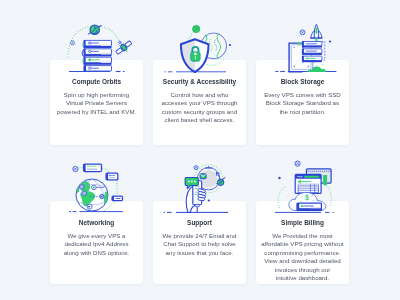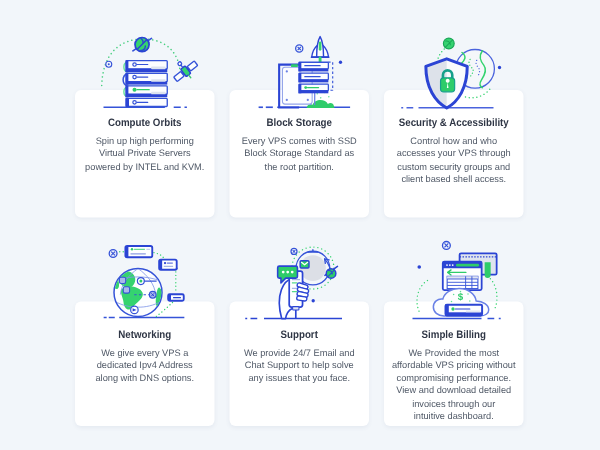--- a/index.html
+++ b/index.html
@@ -117,20 +117,53 @@
       <rect x="36.7" y="51.3" width="2.3" height="6.0" fill="#2b44d4"></rect>
       <circle cx="42.7" cy="54.2" r="1.15" fill="#fff" stroke="#3553d8" stroke-width="0.8"></circle>
       <line x1="44.3" y1="54.2" x2="51.5" y2="54.2" stroke="#3553d8" stroke-width="0.8" stroke-linecap="round"></line>
     </g>
   </g>
 </svg></div>
       <h3>Compute Orbits</h3>
       <p>Spin up high performing<br>Virtual Private Servers<br>powered by INTEL and KVM.</p>
     </div>
     <div class="card">
+      <div class="illus" id="ic2"><svg viewBox="0 0 100 62" width="100" height="62">
+  <g>
+    <circle cx="63.7" cy="31.9" r="12.9" fill="#f4f7fa" stroke="#4a63dd" stroke-width="0.85"></circle>
+    <path d="M68.6 19.8 C 65.6 23.8, 67.6 27.0, 69.6 29.6 C 71.6 32.2, 70.0 36.2, 68.0 39.2 C 66.2 41.9, 67.0 43.6, 68.6 44.5" fill="none" stroke="#35d36f" stroke-width="1.0" stroke-linecap="round"></path>
+    <path d="M55.0 21.0 C 58.6 23.8, 56.6 26.4, 54.4 28.6 C 52.0 31.0, 54.6 33.6, 56.8 34.4 C 59.0 35.2, 58.6 37.6, 57.6 39.4" fill="none" stroke="#35d36f" stroke-width="1.0" stroke-linecap="round"></path>
+    <path d="M60.4 25.6 C 58.6 28.2, 60.4 30.0, 61.8 31.4 C 63.2 32.8, 62.0 35.0, 60.8 36.6" fill="none" stroke="#35d36f" stroke-width="0.9" stroke-linecap="round" stroke-dasharray="0.05 2.0"></path>
+    <path d="M64.8 26.2 C 63.6 28.4, 65.2 30.2, 66.2 31.6 C 67.2 33.0, 66.6 34.8, 65.8 36.4" fill="none" stroke="#4a63dd" stroke-width="0.85" stroke-linecap="round" stroke-dasharray="0.05 2.0"></path>
+  </g>
+  <line x1="26" y1="57.8" x2="76" y2="57.8" stroke="#4a63dd" stroke-width="1"></line>
+  <line x1="18" y1="57.8" x2="22.5" y2="57.8" stroke="#4a63dd" stroke-width="1"></line>
+  <line x1="14.5" y1="57.8" x2="15.8" y2="57.8" stroke="#4a63dd" stroke-width="1"></line>
+  <path d="M73.5 45.5 A 15.5 15.5 0 0 1 56 50.2" fill="none" stroke="#35d36f" stroke-width="0.95" stroke-dasharray="0.05 2.5" stroke-linecap="round"></path>
+  <circle cx="80.0" cy="31.0" r="1.1" fill="#2b44d4"></circle>
+  <g>
+    <circle cx="46.2" cy="15.0" r="3.6" fill="#35d36f" stroke="#1aa657" stroke-width="0.75"></circle>
+    <path d="M43.8 17.6 L48.8 12.5 M44.2 13.4 a2.5 2.5 0 0 1 3.0 2.5" stroke="#1aa657" stroke-width="0.7" fill="none" stroke-linecap="round"></path>
+  </g>
+  <path d="M43.2 18.6 C 40.4 21.2, 38.8 24.6, 38.3 27.8" fill="none" stroke="#35d36f" stroke-width="0.95" stroke-dasharray="0.05 2.4" stroke-linecap="round"></path>
+  <g>
+    <path d="M30.9 30.2 L44.8 25.2 L58.5 30.2 C 58.5 44.5, 52.6 53.8, 44.8 58.0 C 37.0 53.8, 30.9 44.5, 30.9 30.2 z" fill="#fafbfd"></path>
+    <path d="M44.8 25.2 L30.9 30.2 C 30.9 44.5, 37.0 53.8, 44.8 58.0 z" fill="#dde2ea"></path>
+    <path d="M30.9 30.2 L44.8 25.2 L58.5 30.2 C 58.5 44.5, 52.6 53.8, 44.8 58.0 C 37.0 53.8, 30.9 44.5, 30.9 30.2 z" fill="none" stroke="#2b44d4" stroke-width="2.0" stroke-linejoin="round"></path>
+  </g>
+  <g>
+    <path d="M42.3 38.3 L42.3 36.0 a3.1 3.1 0 0 1 6.2 0 L48.5 38.3" fill="none" stroke="#16a08b" stroke-width="1.75"></path>
+    <rect x="40.7" y="37.9" width="9.4" height="9.3" rx="2.1" fill="#2ecc6a" stroke="#16a08b" stroke-width="0.8"></rect>
+    <path d="M45.4 41.1 a1.3 1.3 0 1 1 0.1 0 l0.5 3.6 l-1.1 0 z" fill="#ffffff"></path>
+  </g>
+</svg></div>
+      <h3>Security &amp; Accessibility</h3>
+      <p>Control how and who<br>accesses your VPS through<br>custom security groups and<br>client based shell access.</p>
+    </div>
+    <div class="card">
       <div class="illus" id="ic1"><svg viewBox="0 0 100 62" width="100" height="62">
   <line x1="34.8" y1="57.5" x2="83.4" y2="57.5" stroke="#3553d8" stroke-width="1.1"></line>
   <line x1="27.2" y1="57.5" x2="31.9" y2="57.5" stroke="#3553d8" stroke-width="1.1"></line>
   <line x1="22.4" y1="57.5" x2="25.3" y2="57.5" stroke="#3553d8" stroke-width="1.1"></line>
   <path d="M68.8 27.4 l3.0 0 l0 18.8 l-3.0 0" fill="none" stroke="#3553d8" stroke-width="0.75" stroke-dasharray="1.6 1.5"></path>
   <g>
     <path d="M57.8 24.0 C 58.2 20.8, 59.6 18.0, 61.6 16.2 L61.6 24.0 z" fill="#fcfdff" stroke="#2b44d4" stroke-width="0.95" stroke-linejoin="round"></path>
     <path d="M69.0 24.0 C 68.6 20.8, 67.2 18.0, 65.2 16.2 L65.2 24.0 z" fill="#fcfdff" stroke="#2b44d4" stroke-width="0.95" stroke-linejoin="round"></path>
     <path d="M63.4 10.4 C 61.6 13.4, 61.1 17.8, 61.1 24.0 l4.6 0 C 65.7 17.8, 65.2 13.4, 63.4 10.4 z" fill="#fcfdff" stroke="#2b44d4" stroke-width="0.95" stroke-linejoin="round"></path>
     <line x1="57.6" y1="24.1" x2="69.2" y2="24.1" stroke="#2b44d4" stroke-width="1.0" stroke-linecap="round"></line>
@@ -179,53 +212,20 @@
       <rect x="49.4" y="42.1" width="19.5" height="4.4" rx="0.5" fill="#fcfdff" stroke="#3553d8" stroke-width="0.85"></rect>
       <rect x="49.0" y="41.9" width="1.9" height="6.3" fill="#2b44d4"></rect>
       <rect x="49.0" y="46.3" width="19.9" height="1.9" fill="#2b44d4"></rect>
       <circle cx="53.8" cy="44.4" r="0.95" fill="#2ecc6a"></circle>
       <line x1="55.0" y1="44.4" x2="62.4" y2="44.4" stroke="#2ecc6a" stroke-width="0.8" stroke-linecap="round"></line>
     </g>
   </g>
 </svg></div>
       <h3>Block Storage</h3>
       <p>Every VPS comes with SSD<br>Block Storage Standard as<br>the root partition.</p>
-    </div>
-    <div class="card">
-      <div class="illus" id="ic2"><svg viewBox="0 0 100 62" width="100" height="62">
-  <g>
-    <circle cx="63.7" cy="31.9" r="12.9" fill="#f4f7fa" stroke="#4a63dd" stroke-width="0.85"></circle>
-    <path d="M68.6 19.8 C 65.6 23.8, 67.6 27.0, 69.6 29.6 C 71.6 32.2, 70.0 36.2, 68.0 39.2 C 66.2 41.9, 67.0 43.6, 68.6 44.5" fill="none" stroke="#35d36f" stroke-width="1.0" stroke-linecap="round"></path>
-    <path d="M55.0 21.0 C 58.6 23.8, 56.6 26.4, 54.4 28.6 C 52.0 31.0, 54.6 33.6, 56.8 34.4 C 59.0 35.2, 58.6 37.6, 57.6 39.4" fill="none" stroke="#35d36f" stroke-width="1.0" stroke-linecap="round"></path>
-    <path d="M60.4 25.6 C 58.6 28.2, 60.4 30.0, 61.8 31.4 C 63.2 32.8, 62.0 35.0, 60.8 36.6" fill="none" stroke="#35d36f" stroke-width="0.9" stroke-linecap="round" stroke-dasharray="0.05 2.0"></path>
-    <path d="M64.8 26.2 C 63.6 28.4, 65.2 30.2, 66.2 31.6 C 67.2 33.0, 66.6 34.8, 65.8 36.4" fill="none" stroke="#4a63dd" stroke-width="0.85" stroke-linecap="round" stroke-dasharray="0.05 2.0"></path>
-  </g>
-  <line x1="26" y1="57.8" x2="76" y2="57.8" stroke="#4a63dd" stroke-width="1"></line>
-  <line x1="18" y1="57.8" x2="22.5" y2="57.8" stroke="#4a63dd" stroke-width="1"></line>
-  <line x1="14.5" y1="57.8" x2="15.8" y2="57.8" stroke="#4a63dd" stroke-width="1"></line>
-  <path d="M73.5 45.5 A 15.5 15.5 0 0 1 56 50.2" fill="none" stroke="#35d36f" stroke-width="0.95" stroke-dasharray="0.05 2.5" stroke-linecap="round"></path>
-  <circle cx="80.0" cy="31.0" r="1.1" fill="#2b44d4"></circle>
-  <g>
-    <circle cx="46.2" cy="15.0" r="3.6" fill="#35d36f" stroke="#1aa657" stroke-width="0.75"></circle>
-    <path d="M43.8 17.6 L48.8 12.5 M44.2 13.4 a2.5 2.5 0 0 1 3.0 2.5" stroke="#1aa657" stroke-width="0.7" fill="none" stroke-linecap="round"></path>
-  </g>
-  <path d="M43.2 18.6 C 40.4 21.2, 38.8 24.6, 38.3 27.8" fill="none" stroke="#35d36f" stroke-width="0.95" stroke-dasharray="0.05 2.4" stroke-linecap="round"></path>
-  <g>
-    <path d="M30.9 30.2 L44.8 25.2 L58.5 30.2 C 58.5 44.5, 52.6 53.8, 44.8 58.0 C 37.0 53.8, 30.9 44.5, 30.9 30.2 z" fill="#fafbfd"></path>
-    <path d="M44.8 25.2 L30.9 30.2 C 30.9 44.5, 37.0 53.8, 44.8 58.0 z" fill="#dde2ea"></path>
-    <path d="M30.9 30.2 L44.8 25.2 L58.5 30.2 C 58.5 44.5, 52.6 53.8, 44.8 58.0 C 37.0 53.8, 30.9 44.5, 30.9 30.2 z" fill="none" stroke="#2b44d4" stroke-width="2.0" stroke-linejoin="round"></path>
-  </g>
-  <g>
-    <path d="M42.3 38.3 L42.3 36.0 a3.1 3.1 0 0 1 6.2 0 L48.5 38.3" fill="none" stroke="#16a08b" stroke-width="1.75"></path>
-    <rect x="40.7" y="37.9" width="9.4" height="9.3" rx="2.1" fill="#2ecc6a" stroke="#16a08b" stroke-width="0.8"></rect>
-    <path d="M45.4 41.1 a1.3 1.3 0 1 1 0.1 0 l0.5 3.6 l-1.1 0 z" fill="#ffffff"></path>
-  </g>
-</svg></div>
-      <h3>Security &amp; Accessibility</h3>
-      <p>Control how and who<br>accesses your VPS through<br>custom security groups and<br>client based shell access.</p>
     </div>
   </div>
   <div class="row r2">
     <div class="card">
       <div class="illus" id="ic3"><svg viewBox="0 0 100 62" width="100" height="62">
   <defs>
               <clipPath id="gclip3">
                 <circle cx="45" cy="40" r="15.6"></circle>
               </clipPath>
             </defs>

